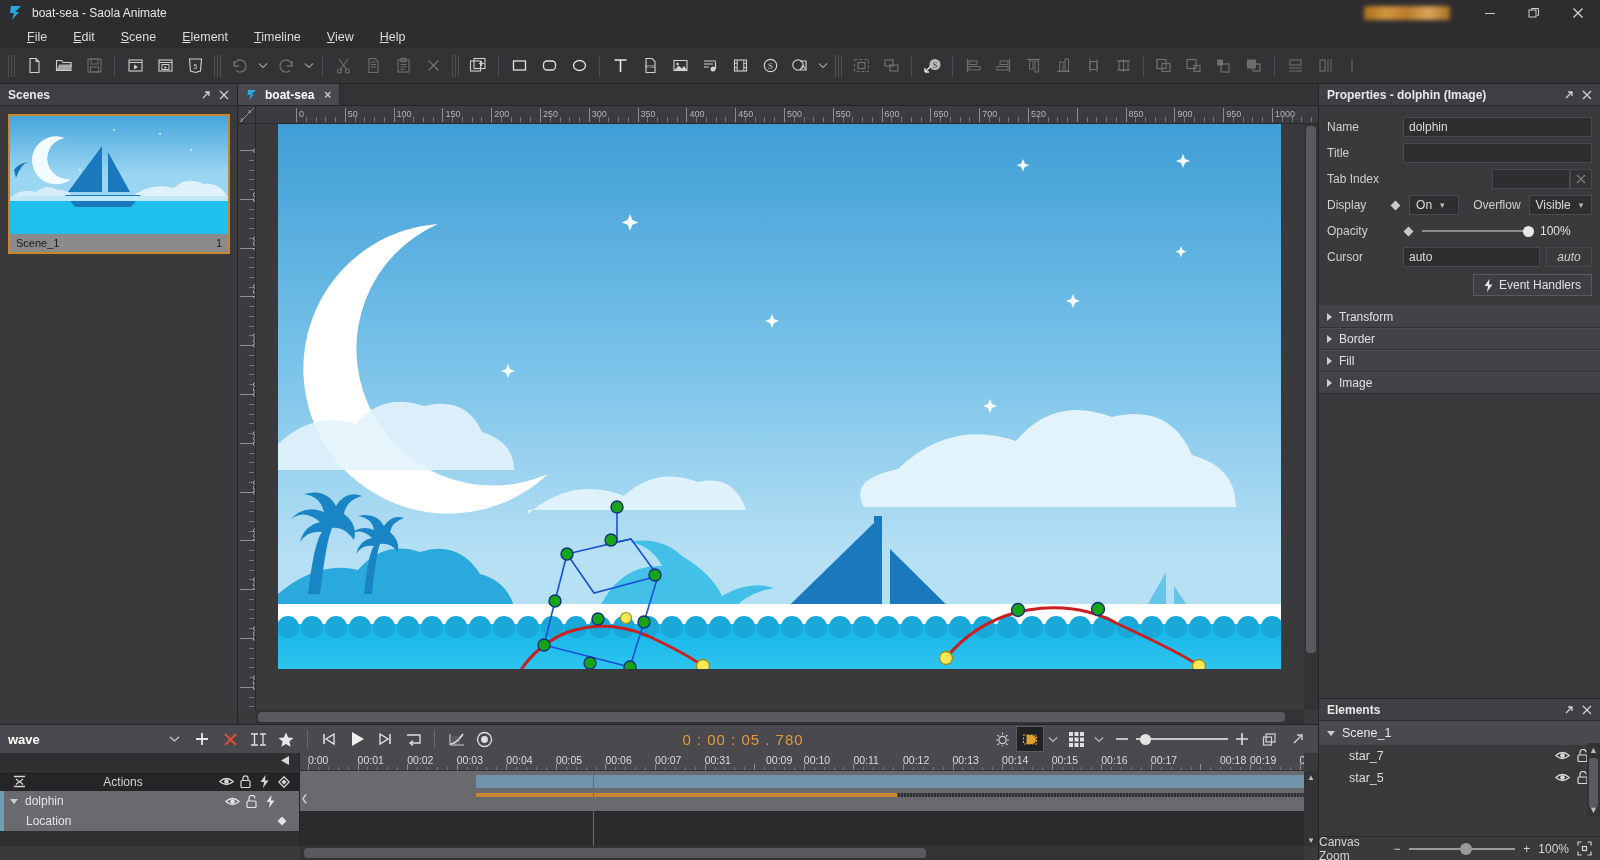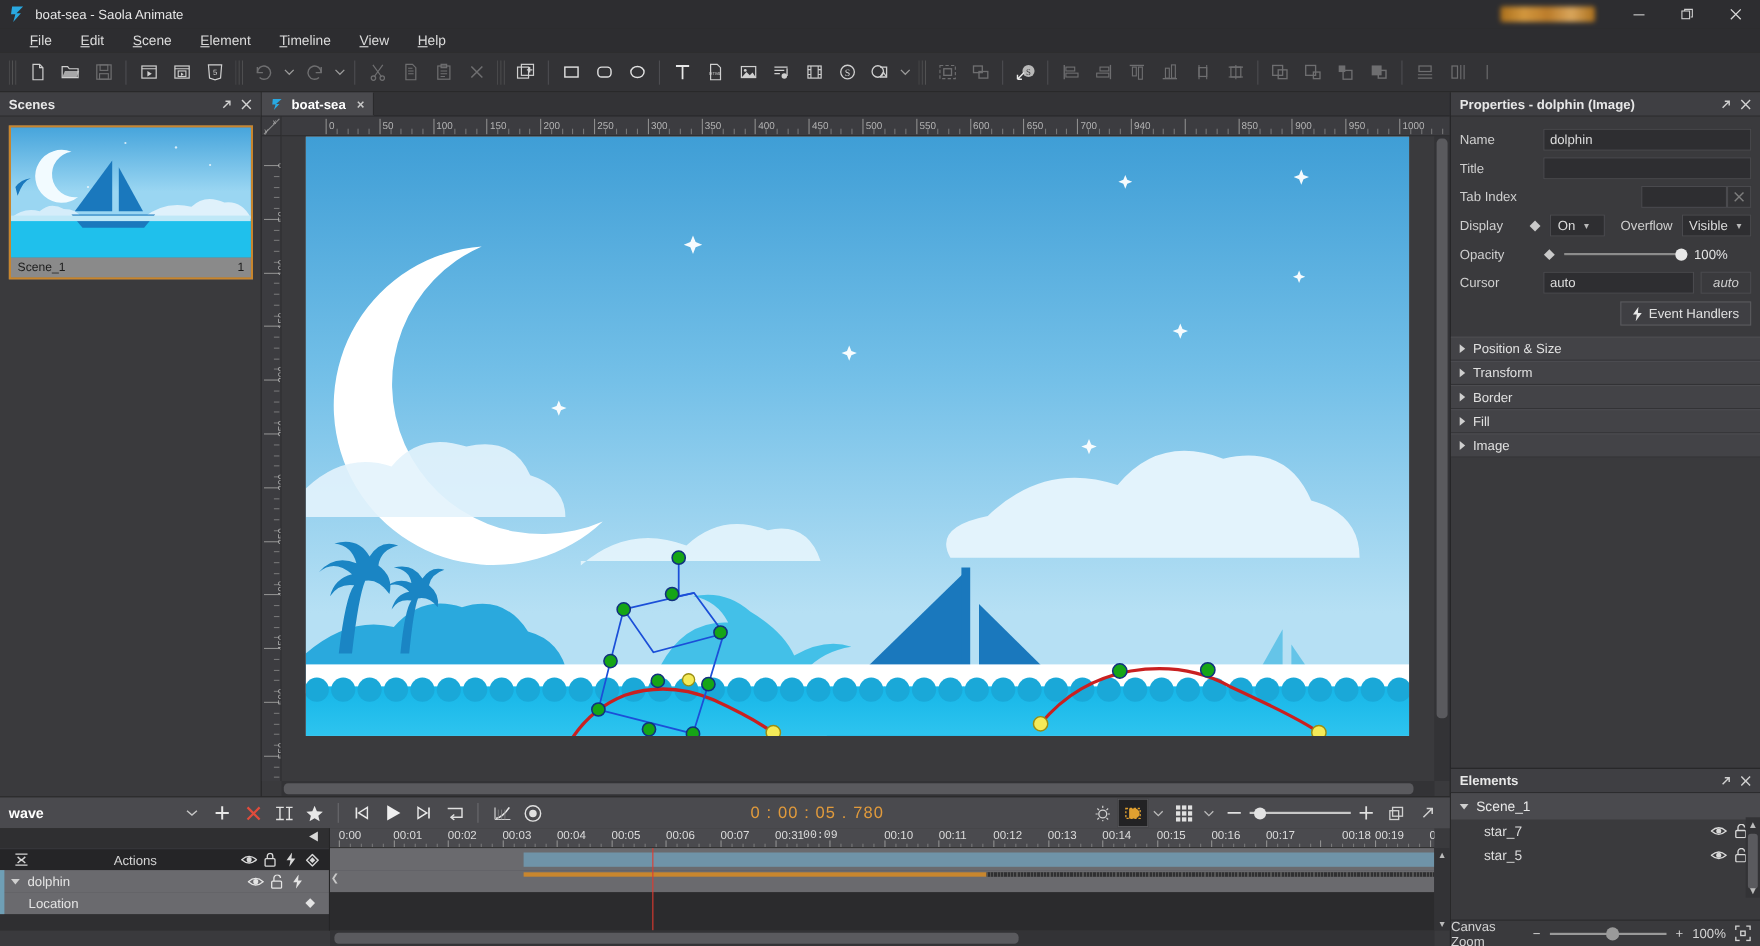--- a/index.html
+++ b/index.html
@@ -692,21 +692,21 @@
           <div class="rtick" style="left: 693.92px; top: 11px; width: 1px; height: 5px; opacity: 0.7;"></div>
           <div class="rtick" style="left: 703.68px; top: 11px; width: 1px; height: 5px; opacity: 0.7;"></div>
           <div class="rtick" style="left: 713.44px; top: 11px; width: 1px; height: 5px; opacity: 0.7;"></div>
           <div class="rtick" style="left: 723.2px; top: 2px; width: 1px; height: 14px;"></div>
           <div class="rlab" style="left: 726.2px; top: 3px;">700</div>
           <div class="rtick" style="left: 732.96px; top: 11px; width: 1px; height: 5px; opacity: 0.7;"></div>
           <div class="rtick" style="left: 742.72px; top: 11px; width: 1px; height: 5px; opacity: 0.7;"></div>
           <div class="rtick" style="left: 752.48px; top: 11px; width: 1px; height: 5px; opacity: 0.7;"></div>
           <div class="rtick" style="left: 762.24px; top: 11px; width: 1px; height: 5px; opacity: 0.7;"></div>
           <div class="rtick" style="left: 772px; top: 2px; width: 1px; height: 14px;"></div>
-          <div class="rlab" style="left: 775px; top: 3px;">940</div>
+          <div class="rlab" style="left: 775px; top: 3px;">520</div>
           <div class="rtick" style="left: 781.76px; top: 11px; width: 1px; height: 5px; opacity: 0.7;"></div>
           <div class="rtick" style="left: 791.52px; top: 11px; width: 1px; height: 5px; opacity: 0.7;"></div>
           <div class="rtick" style="left: 801.28px; top: 11px; width: 1px; height: 5px; opacity: 0.7;"></div>
           <div class="rtick" style="left: 811.04px; top: 11px; width: 1px; height: 5px; opacity: 0.7;"></div>
           <div class="rtick" style="left: 820.8px; top: 2px; width: 1px; height: 14px;"></div>
           <div class="rlab" style="left: 823.8px; top: 18px;">800</div>
           <div class="rtick" style="left: 830.56px; top: 11px; width: 1px; height: 5px; opacity: 0.7;"></div>
           <div class="rtick" style="left: 840.32px; top: 11px; width: 1px; height: 5px; opacity: 0.7;"></div>
           <div class="rtick" style="left: 850.08px; top: 11px; width: 1px; height: 5px; opacity: 0.7;"></div>
           <div class="rtick" style="left: 859.84px; top: 11px; width: 1px; height: 5px; opacity: 0.7;"></div>
@@ -1072,24 +1072,20 @@
                   <path d="M5.5 0 L0.5 7 H4 L3 13 L8.5 5.5 H5 Z" fill="#e8e8e8"></path>
                 </svg>
             </span>
             <span>Event Handlers</span>
           </div>
         </div>
       </div>
 
       <div class="sect-head">
         <span class="caret right"></span>
-        <span>Position &amp; Size</span>
-      </div>
-      <div class="sect-head">
-        <span class="caret right"></span>
         <span>Transform</span>
       </div>
       <div class="sect-head">
         <span class="caret right"></span>
         <span>Border</span>
       </div>
       <div class="sect-head">
         <span class="caret right"></span>
         <span>Fill</span>
       </div>
@@ -1370,21 +1366,21 @@
           <div class="tl-tick" style="left: 364.978px; height: 3px; opacity: 0.65;"></div>
           <div class="tl-tick" style="left: 374.894px; height: 3px; opacity: 0.65;"></div>
           <div class="tl-tick" style="left: 384.81px; height: 3px; opacity: 0.65;"></div>
           <div class="tl-tick" style="left: 394.726px; height: 3px; opacity: 0.65;"></div>
           <div class="tl-lab" style="left: 404.642px;">00:31</div>
           <div class="tl-tick" style="left: 404.642px; height: 6px;"></div>
           <div class="tl-tick" style="left: 414.558px; height: 3px; opacity: 0.65;"></div>
           <div class="tl-tick" style="left: 424.474px; height: 3px; opacity: 0.65;"></div>
           <div class="tl-tick" style="left: 434.39px; height: 3px; opacity: 0.65;"></div>
           <div class="tl-tick" style="left: 444.306px; height: 3px; opacity: 0.65;"></div>
-          <div class="tl-lab" style="left: 430px; font-family: Liberation Mono, monospace;">00:09</div>
+          <div class="tl-lab" style="left: 466px;">00:09</div>
           <div class="tl-tick" style="left: 454.222px; height: 6px;"></div>
           <div class="tl-tick" style="left: 464.138px; height: 3px; opacity: 0.65;"></div>
           <div class="tl-tick" style="left: 474.054px; height: 3px; opacity: 0.65;"></div>
           <div class="tl-tick" style="left: 483.97px; height: 3px; opacity: 0.65;"></div>
           <div class="tl-tick" style="left: 493.886px; height: 3px; opacity: 0.65;"></div>
           <div class="tl-lab" style="left: 503.802px;">00:10</div>
           <div class="tl-tick" style="left: 503.802px; height: 6px;"></div>
           <div class="tl-tick" style="left: 513.719px; height: 3px; opacity: 0.65;"></div>
           <div class="tl-tick" style="left: 523.635px; height: 3px; opacity: 0.65;"></div>
           <div class="tl-tick" style="left: 533.551px; height: 3px; opacity: 0.65;"></div>

